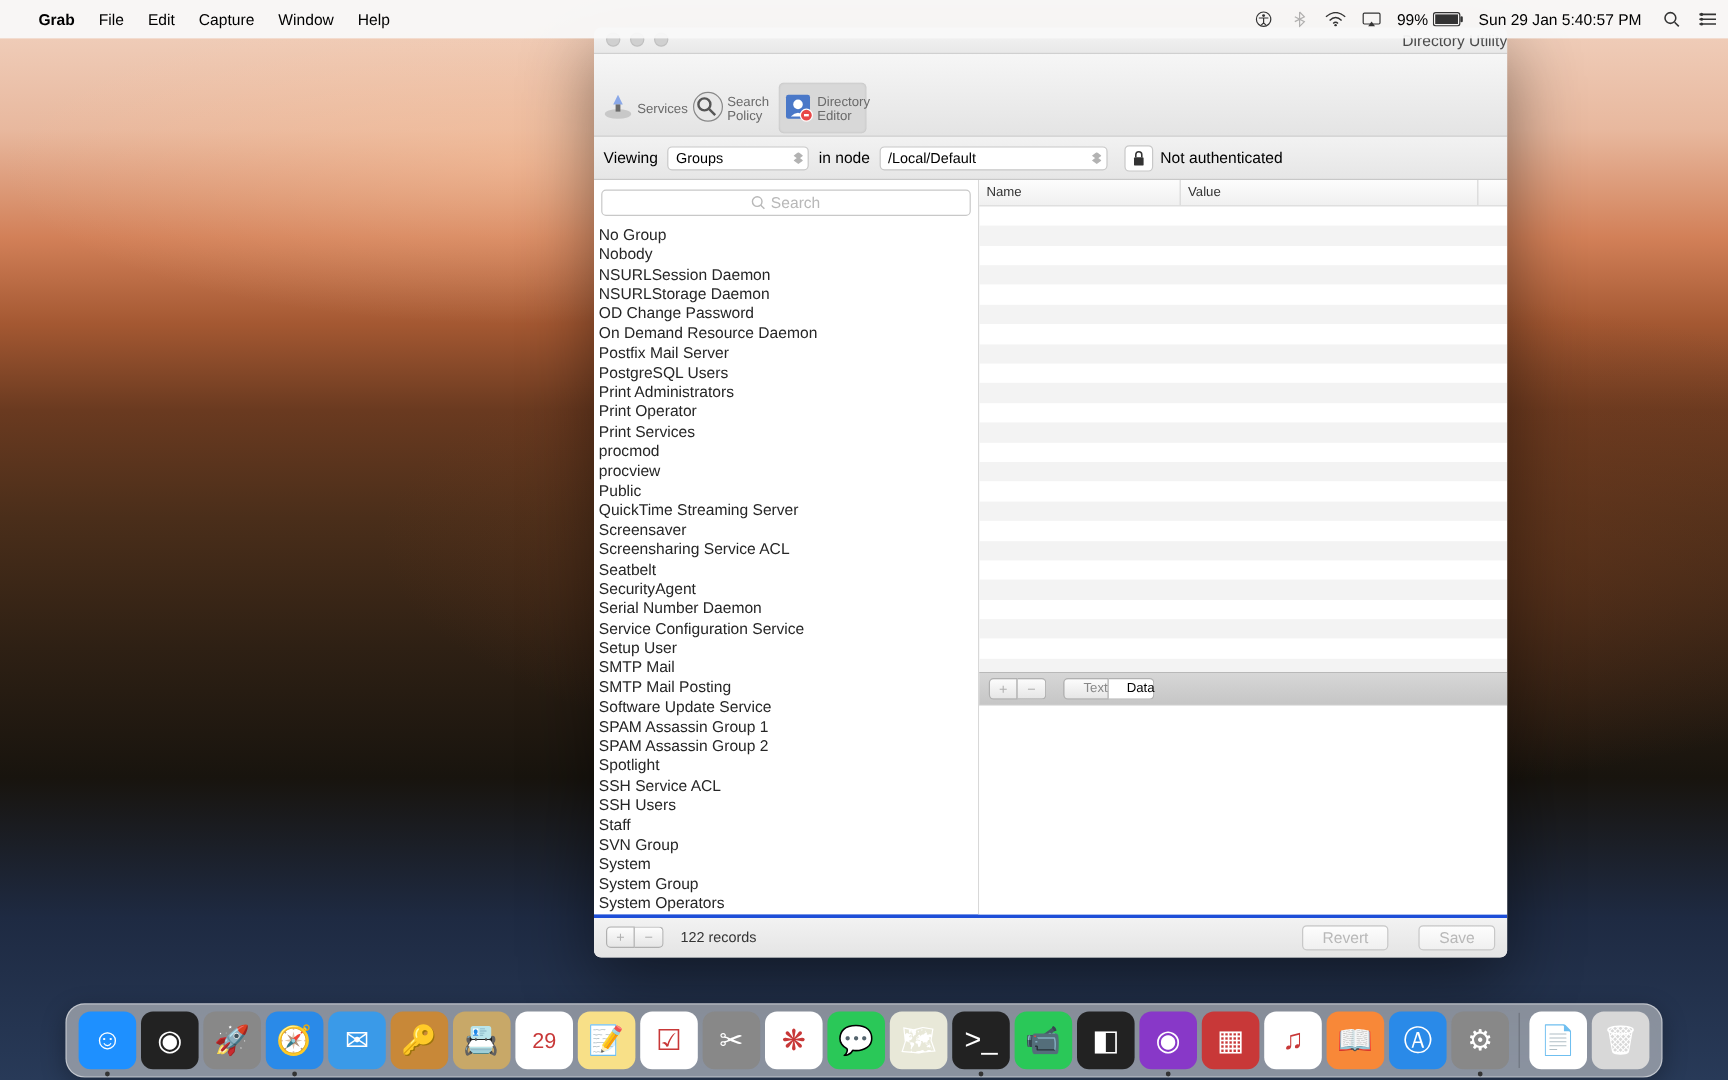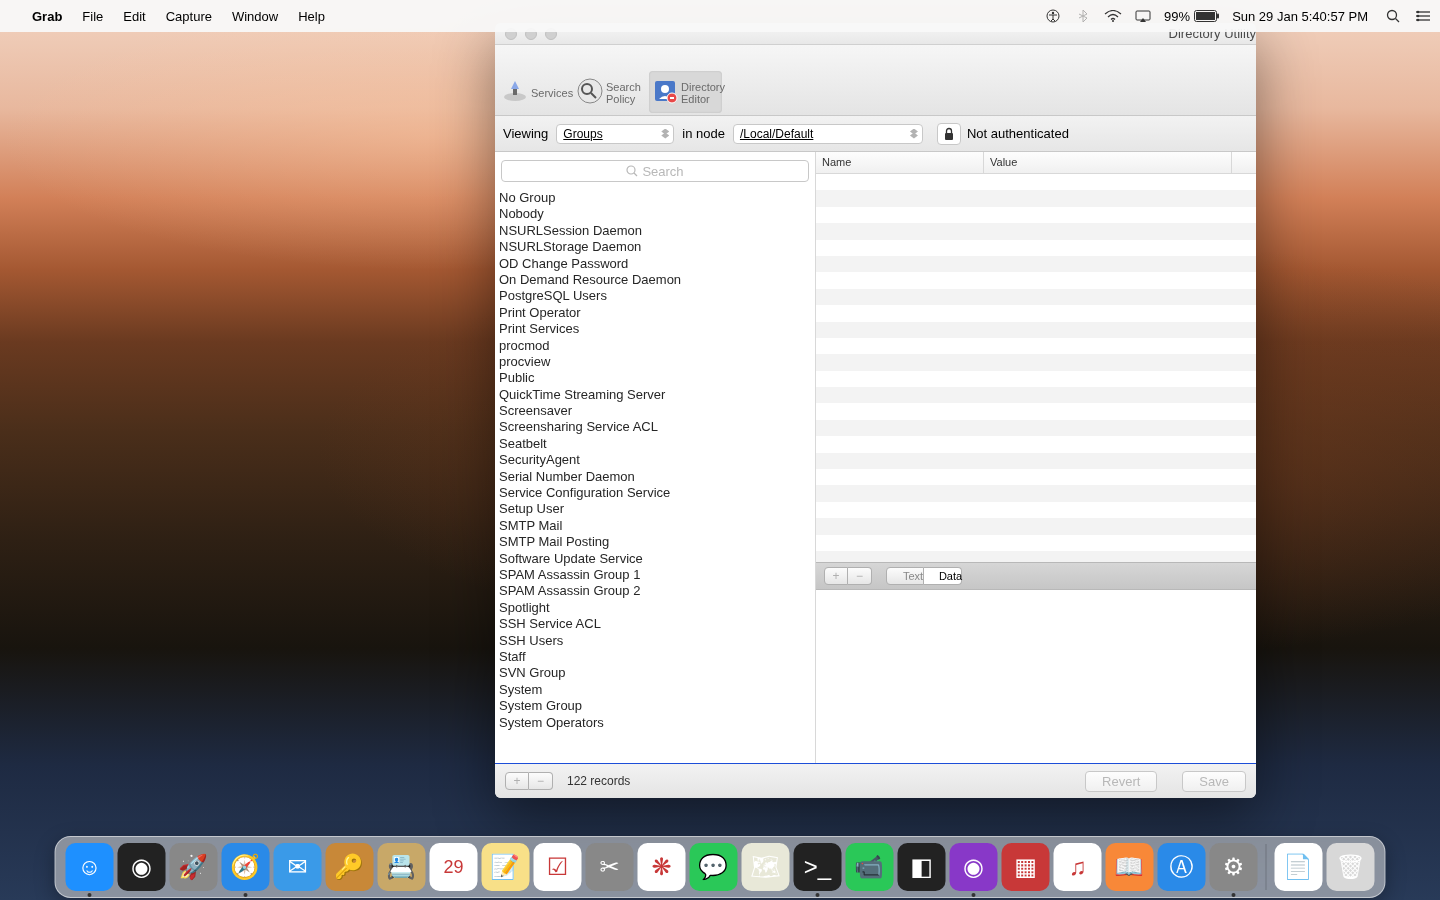--- a/index.html
+++ b/index.html
@@ -29,28 +29,28 @@
 .traffic { display:flex; gap:8px; padding-left:10px; }
 .traffic span { width:12px; height:12px; border-radius:50%; background:#d0d0d0; border:0.5px solid #c0c0c0; }
 .title { position:absolute; left:0; right:0; text-align:right; font-size:13px; color:#4a4a4a; }
 
 .toolbar { height:71px; background:linear-gradient(#f6f6f6,#e4e4e4); border-bottom:1px solid #c8c8c8; display:flex; align-items:flex-end; padding:0 4px 2px; gap:2px; }
 .tbitem { width:73px; display:flex; flex-direction:row; align-items:center; font-size:11px; color:#6a6a6a; padding:4px 0 2px; border-radius:4px; }
 .tbitem.sel { background:#d8d8d8; box-shadow:inset 0 0 2px rgba(0,0,0,0.15); }
 .tbicon { width:32px; height:32px; margin-bottom:4px; display:flex; align-items:center; justify-content:center; }
 
 .filterbar { height:36px; background:linear-gradient(#f2f2f2,#e6e6e6); border-bottom:1px solid #c8c8c8; display:flex; align-items:center; padding:0 8px; font-size:13px; gap:8px; }
-.dropdown { background:#fff; border:1px solid #c8c8c8; border-radius:4px; height:20px; font-size:12px; padding:0 18px 0 6px; position:relative; display:flex; align-items:center;text-decoration:underline; }
+.dropdown { background:#fff; border:1px solid #c8c8c8; border-radius:4px; height:20px; font-size:12px; padding:0 18px 0 6px; position:relative; display:flex; align-items:center; }
 .dropdown::after { content:""; position:absolute; right:4px; top:50%; transform:translateY(-50%); width:8px; height:10px; background:linear-gradient(#666,#666); clip-path:polygon(50% 0,100% 30%,50% 60%,0 30%,50% 0,50% 40%,100% 70%,50% 100%,0 70%,50% 40%); opacity:0.5;}
 .dd1 { width:118px; }
 .dd2 { width:190px; }
 .lock-auth { display:flex; align-items:center; margin-left:6px; gap:6px; }
 .lockbox { width:24px; height:22px; background:#fff; border:1px solid #c8c8c8; border-radius:4px; display:flex; align-items:center; justify-content:center; }
 
-.content { flex:1; display:flex; background:#fff; border-bottom:1px solid #1d4ed8; }
+.content { flex:1; display:flex; background:#fff; border-bottom:3px solid #1d4ed8; }
 .leftpane { width:321px; border-right:1px solid #d8d8d8; display:flex; flex-direction:column; }
 .searchbox { margin:8px 6px; height:22px; border:1px solid #c8c8c8; border-radius:4px; background:#fff; display:flex; align-items:center; justify-content:center; font-size:13px; color:#b8b8b8; gap:4px; }
 .grouplist { flex:1; overflow:auto; font-size:13px; color:#262626; }
 .grouplist div { padding:0 4px; height:16.4px; line-height:16.4px; white-space:nowrap; }
 
 .rightpane { flex:1; display:flex; flex-direction:column; }
 .tablehdr { height:22px; background:linear-gradient(#fdfdfd,#f0f0f0); border-bottom:1px solid #d8d8d8; display:flex; font-size:11px; color:#333; }
 .tablehdr .col { padding:4px 6px; border-right:1px solid #d8d8d8; }
 .tablehdr .c1 { flex:0 0 168px; }
 .tablehdr .c2 { flex:1; }
@@ -226,21 +226,23 @@
           </svg>
         <span>Search</span>
       </div>
       <div class="grouplist" id="grouplist">
           <div>No Group</div>
           <div>Nobody</div>
           <div>NSURLSession Daemon</div>
           <div>NSURLStorage Daemon</div>
           <div>OD Change Password</div>
           <div>On Demand Resource Daemon</div>
+          <div>Postfix Mail Server</div>
           <div>PostgreSQL Users</div>
+          <div>Print Administrators</div>
           <div>Print Operator</div>
           <div>Print Services</div>
           <div>procmod</div>
           <div>procview</div>
           <div>Public</div>
           <div>QuickTime Streaming Server</div>
           <div>Screensaver</div>
           <div>Screensharing Service ACL</div>
           <div>Seatbelt</div>
           <div>SecurityAgent</div>

